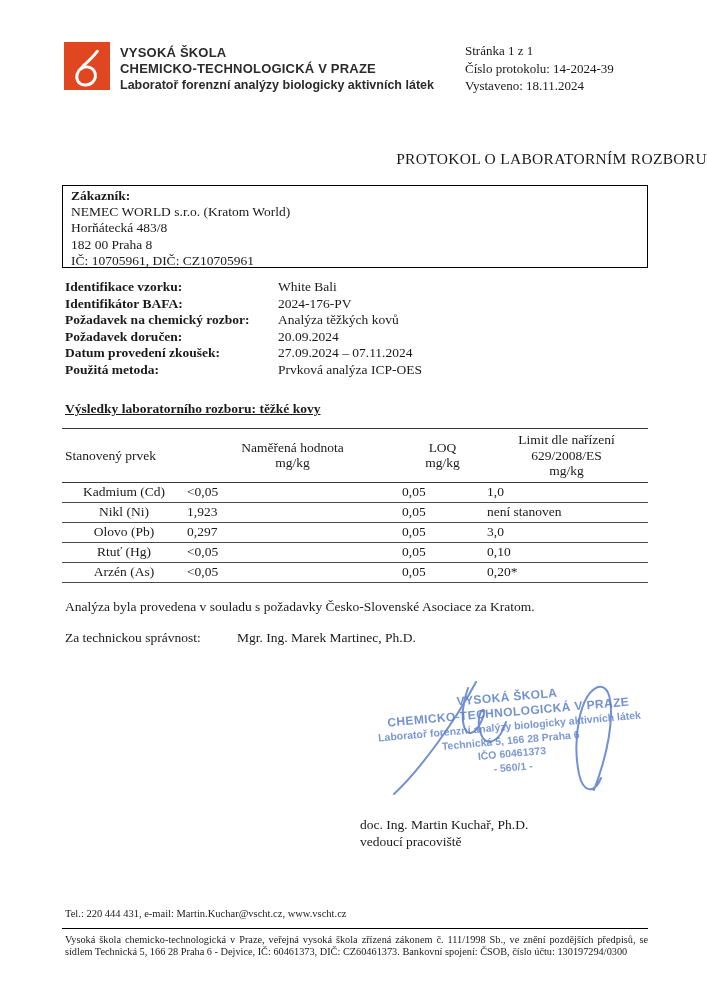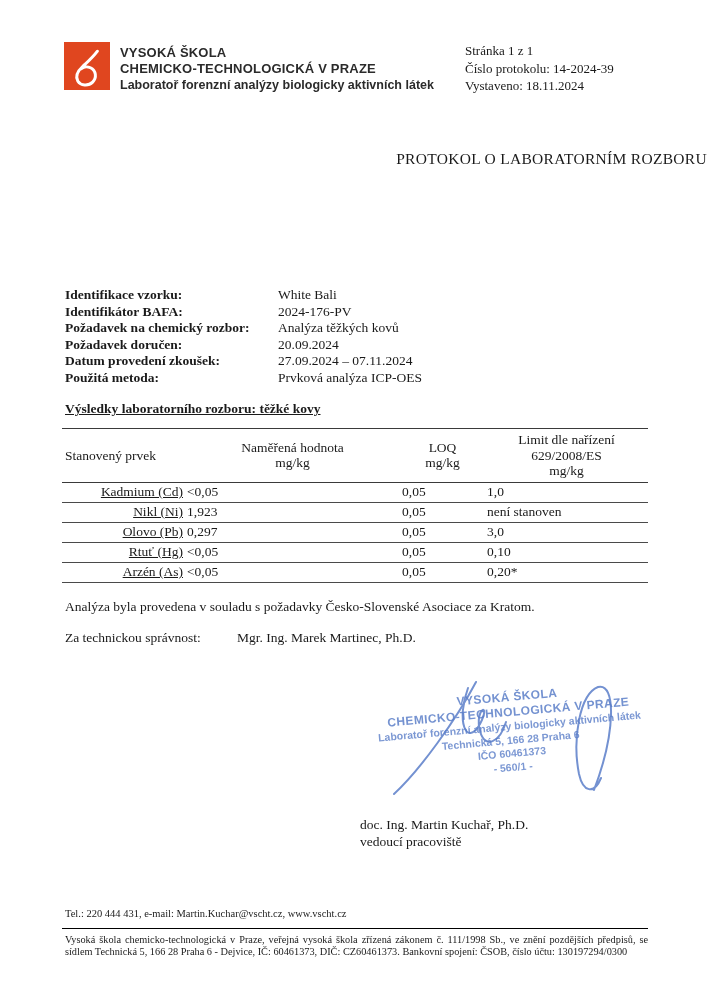--- a/index.html
+++ b/index.html
@@ -33,21 +33,21 @@
     text-align:right;font-size:15.5px;letter-spacing:.3px;
   }
   
   .customer-box{
     position:absolute;left:62px;top:185px;width:586px;height:83px;
     border:1.5px solid #000;box-sizing:border-box;
     padding:2px 8px;font-size:13.5px;line-height:16.2px;
   }
   .customer-box .cb-title{font-weight:bold;}
   
-  .sample-info{position:absolute;left:65px;top:279px;width:583px;font-size:13.5px;line-height:16.6px;margin-top:8px;}
+  .sample-info{position:absolute;left:65px;top:279px;width:583px;font-size:13.5px;line-height:16.6px;}
   .si-row{display:flex;}
   .si-label{width:213px;font-weight:bold;flex:none;}
   .si-value{flex:1;}
   
   .results-heading{
     position:absolute;left:65px;top:401px;
     font-size:13.5px;font-weight:bold;text-decoration:underline;
   }
   .results-table{
     position:absolute;left:62px;top:428px;width:586px;
@@ -61,21 +61,21 @@
   .results-table th{
     font-weight:normal;white-space:pre-line;vertical-align:middle;
     border-top:1.5px solid #3a3a3a;border-bottom:1.5px solid #3a3a3a;
     padding:3px 2px;text-align:center;line-height:15.5px;
   }
   .results-table th:first-child{text-align:left;padding-left:3px;}
   .results-table td{
     border-bottom:1.2px solid #4a4a4a;
     padding:1.5px 2px;text-align:left;height:16px;
   }
-  .results-table td:first-child{text-align:right;padding-left:3px;text-decoration:underline;}
+  .results-table td:first-child{text-align:center;padding-left:3px;}
   .footnote{
     position:absolute;left:68px;top:557px;font-size:11.5px;
   }
   .footnote sup{font-size:8px;}
   
   .statement{position:absolute;left:65px;top:599px;font-size:13.5px;}
   .approval{position:absolute;left:65px;top:630px;font-size:13.5px;display:flex;}
   .approval .ap-label{width:172px;flex:none;}
   
   .stamp{
@@ -117,20 +117,27 @@
   </div>
 
   <div class="doc-meta">
     <div>Stránka 1 z 1</div>
     <div>Číslo protokolu: 14-2024-39</div>
     <div>Vystaveno: 18.11.2024</div>
   </div>
 
   <div class="doc-title">PROTOKOL O LABORATORNÍM ROZBORU</div>
 
+  <div class="customer-box">
+    <div class="cb-title">Zákazník:</div>
+    <div>NEMEC WORLD s.r.o. (Kratom World)</div>
+    <div>Horňátecká 483/8</div>
+    <div>182 00 Praha 8</div>
+    <div>IČ: 10705961, DIČ: CZ10705961</div>
+  </div>
 
   <div class="sample-info">
     <div class="si-row">
       <span class="si-label">Identifikace vzorku:</span>
       <span class="si-value">White Bali</span>
     </div>
     <div class="si-row">
       <span class="si-label">Identifikátor BAFA:</span>
       <span class="si-value">2024-176-PV</span>
     </div>

